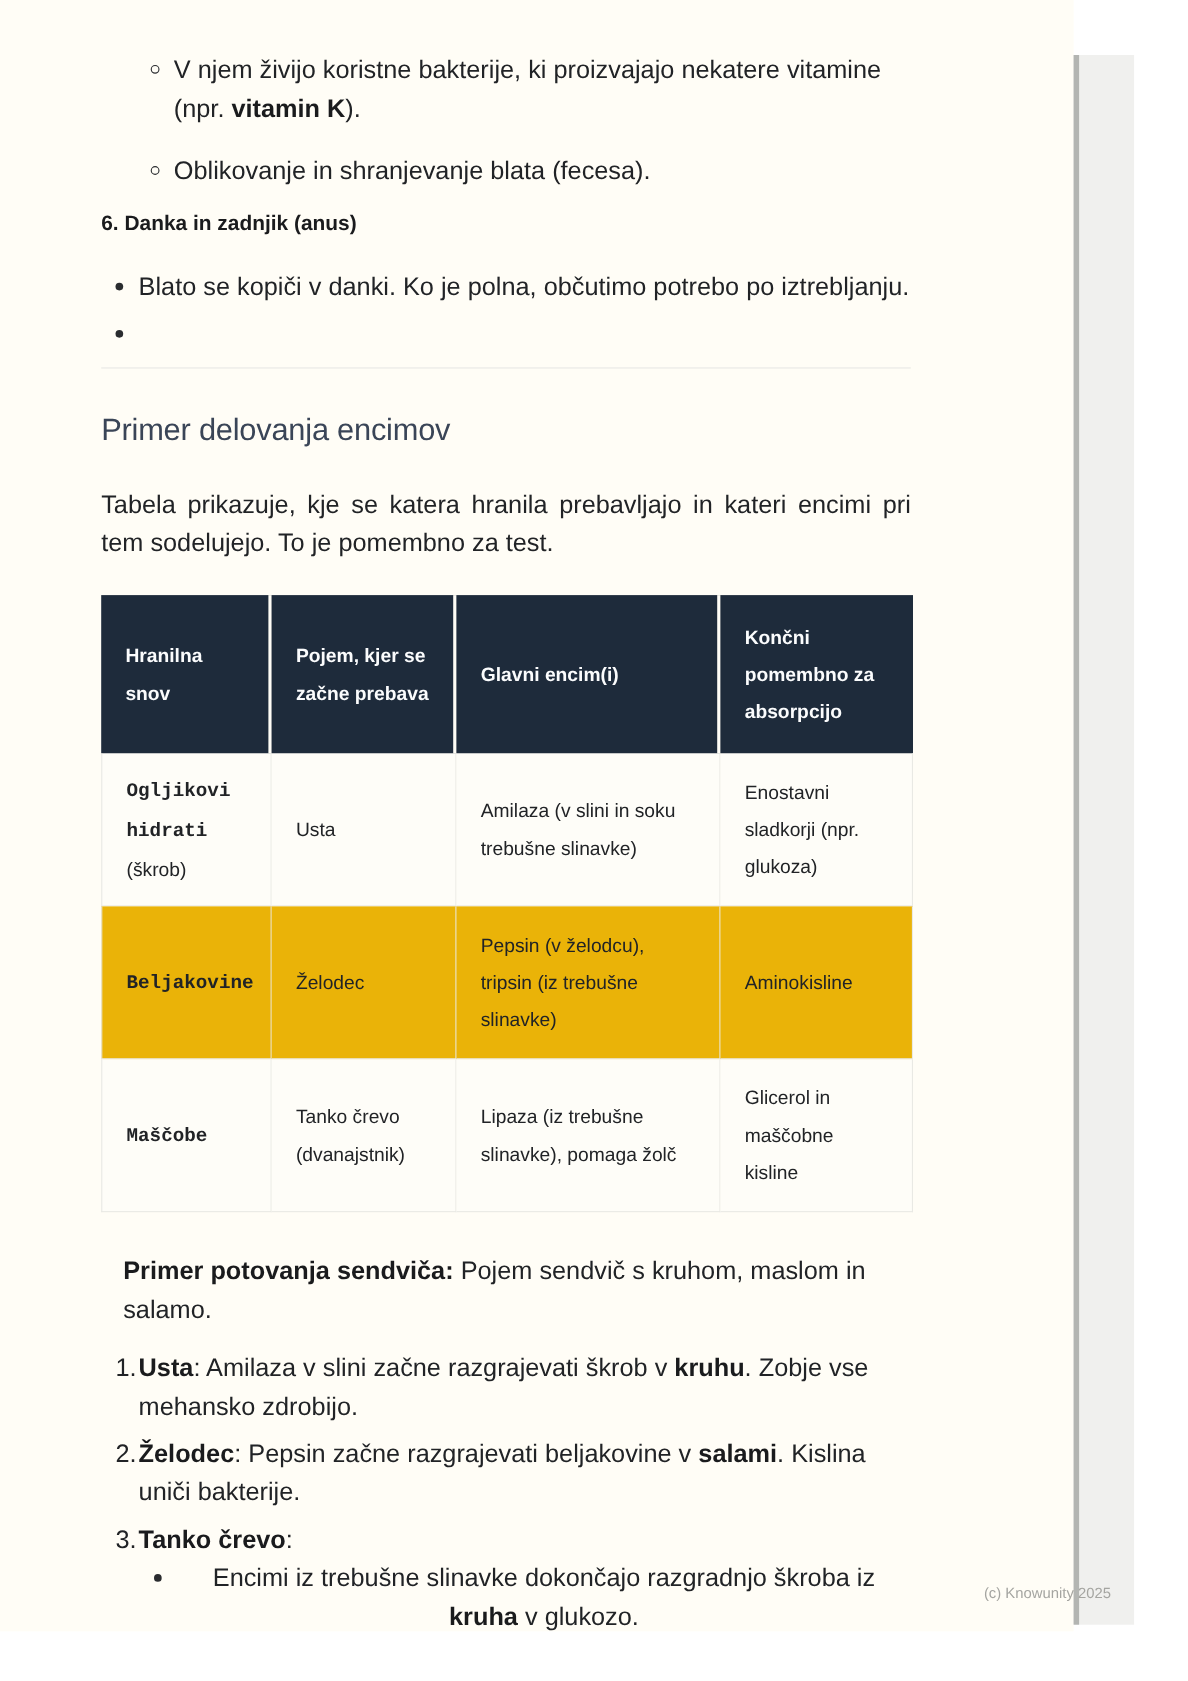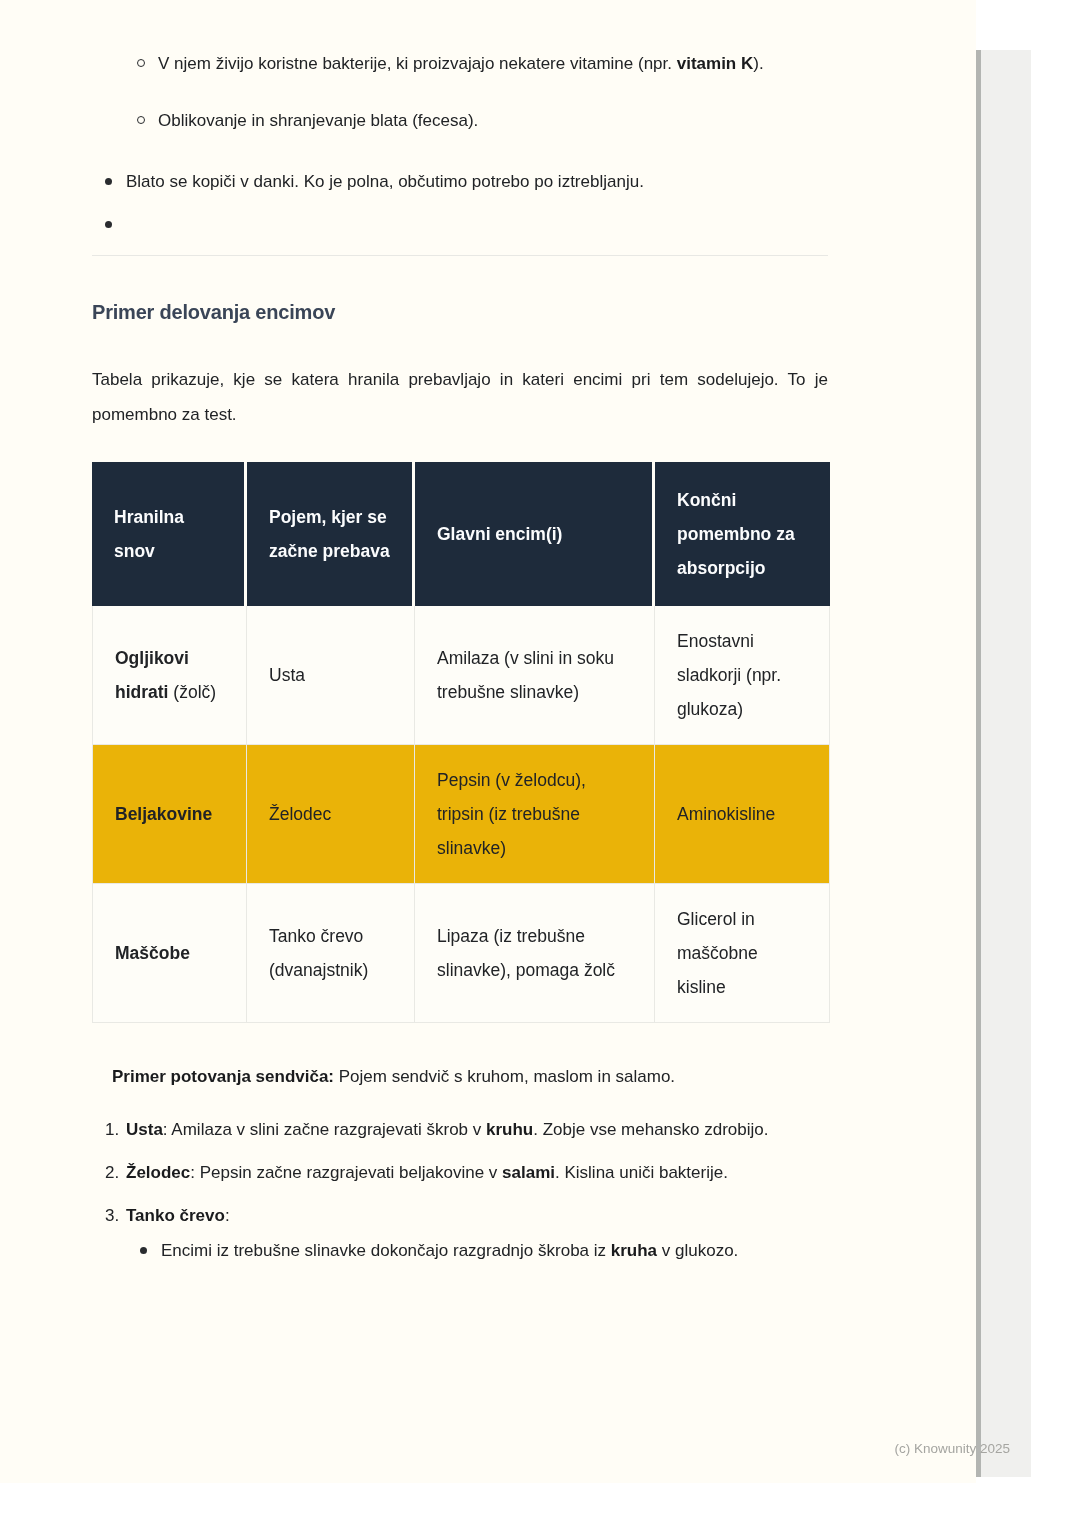--- a/index.html
+++ b/index.html
@@ -37,44 +37,44 @@
   .marker-disc {
     flex: 0 0 auto;
     width: 7px; height: 7px;
     background: #2a2c2f;
     border-radius: 50%;
     margin: 14px 14px 0 0;
   }
   .disc-list { padding-left: 13px; }
   .disc-list .li-row { margin-bottom: 8px; }
 
-  .li-text, p, li { font-size: 17px; line-height: 35px; }
+  .li-text, p, li { font-size: 23px; line-height: 35px; }
   b, strong { font-weight: 700; color: #1a1b1d; }
 
   .h3 {
     margin-top: 18px;
     font-size: 19px;
     line-height: 26px;
     font-weight: 700;
     color: #1a1b1d;
   }
   .disc-list.sec6 { margin-top: 26px; }
 
   .divider {
     border: none;
     height: 1px;
     background: #e8e8e4;
     margin-top: 27px;
   }
 
   .h2 {
     margin-top: 38px;
-    font-size: 20px;
+    font-size: 28px;
     line-height: 36px;
-    font-weight: 700;
+    font-weight: 400;
     color: #3a4557;
     letter-spacing: -0.2px;
   }
   .intro {
     margin-top: 32px;
     text-align: justify;
   }
 
   
   table {
@@ -102,21 +102,21 @@
     line-height: 34px;
     vertical-align: middle;
     height: 139px;
     padding: 0 22px;
     border-right: 1px solid #e9e9e4;
     border-bottom: 1px solid #e9e9e4;
     background: #fefdf8;
   }
   td:first-child { border-left: 1px solid #e9e9e4; }
   tr.alt td { background: #eab308; }
-  .nutrient-name { font-weight: 700; }
+  .nutrient-name { font-weight: 700; font-family: Liberation Mono, monospace; }
 
   .sandwich-lead { margin-top: 36px; margin-left: 20px; }
 
   .steps { margin-top: 18px; padding-left: 13px; }
   .steps > li { margin-bottom: 8px; }
   .step-row { display: flex; align-items: flex-start; }
   .step-num { flex: 0 0 21px; font-weight: 400; }
   .sub-bullet { padding-left: 35px; text-align: center; }
 
   .watermark {
@@ -149,20 +149,21 @@
       <li class="li-row">
         <span class="marker-circle"></span>
         <span class="li-text"><span>V njem živijo koristne bakterije, ki proizvajajo nekatere vitamine (npr. </span><b>vitamin K</b><span>).</span></span>
       </li>
       <li class="li-row">
         <span class="marker-circle"></span>
         <span class="li-text">Oblikovanje in shranjevanje blata (fecesa).</span>
       </li>
     </ul>
 
+    <div class="h3">6. Danka in zadnjik (anus)</div>
 
     <ul class="disc-list sec6">
       <li class="li-row">
         <span class="marker-disc"></span>
         <span class="li-text">Blato se kopiči v danki. Ko je polna, občutimo potrebo po iztrebljanju.</span>
       </li>
       <li class="li-row">
         <span class="marker-disc"></span>
       </li>
     </ul>
@@ -183,21 +184,21 @@
       <thead>
         <tr>
           <th>Hranilna snov</th>
           <th>Pojem, kjer se začne prebava</th>
           <th>Glavni encim(i)</th>
           <th>Končni pomembno za absorpcijo</th>
         </tr>
       </thead>
       <tbody>
         <tr>
-          <td><span class="nutrient-name">Ogljikovi hidrati</span> <span>(žolč)</span></td>
+          <td><span class="nutrient-name">Ogljikovi hidrati</span> <span>(škrob)</span></td>
           <td>Usta</td>
           <td>Amilaza (v slini in soku trebušne slinavke)</td>
           <td>Enostavni sladkorji (npr. glukoza)</td>
         </tr>
         <tr class="alt">
           <td><span class="nutrient-name">Beljakovine</span></td>
           <td>Želodec</td>
           <td>Pepsin (v želodcu), tripsin (iz trebušne slinavke)</td>
           <td>Aminokisline</td>
         </tr>

